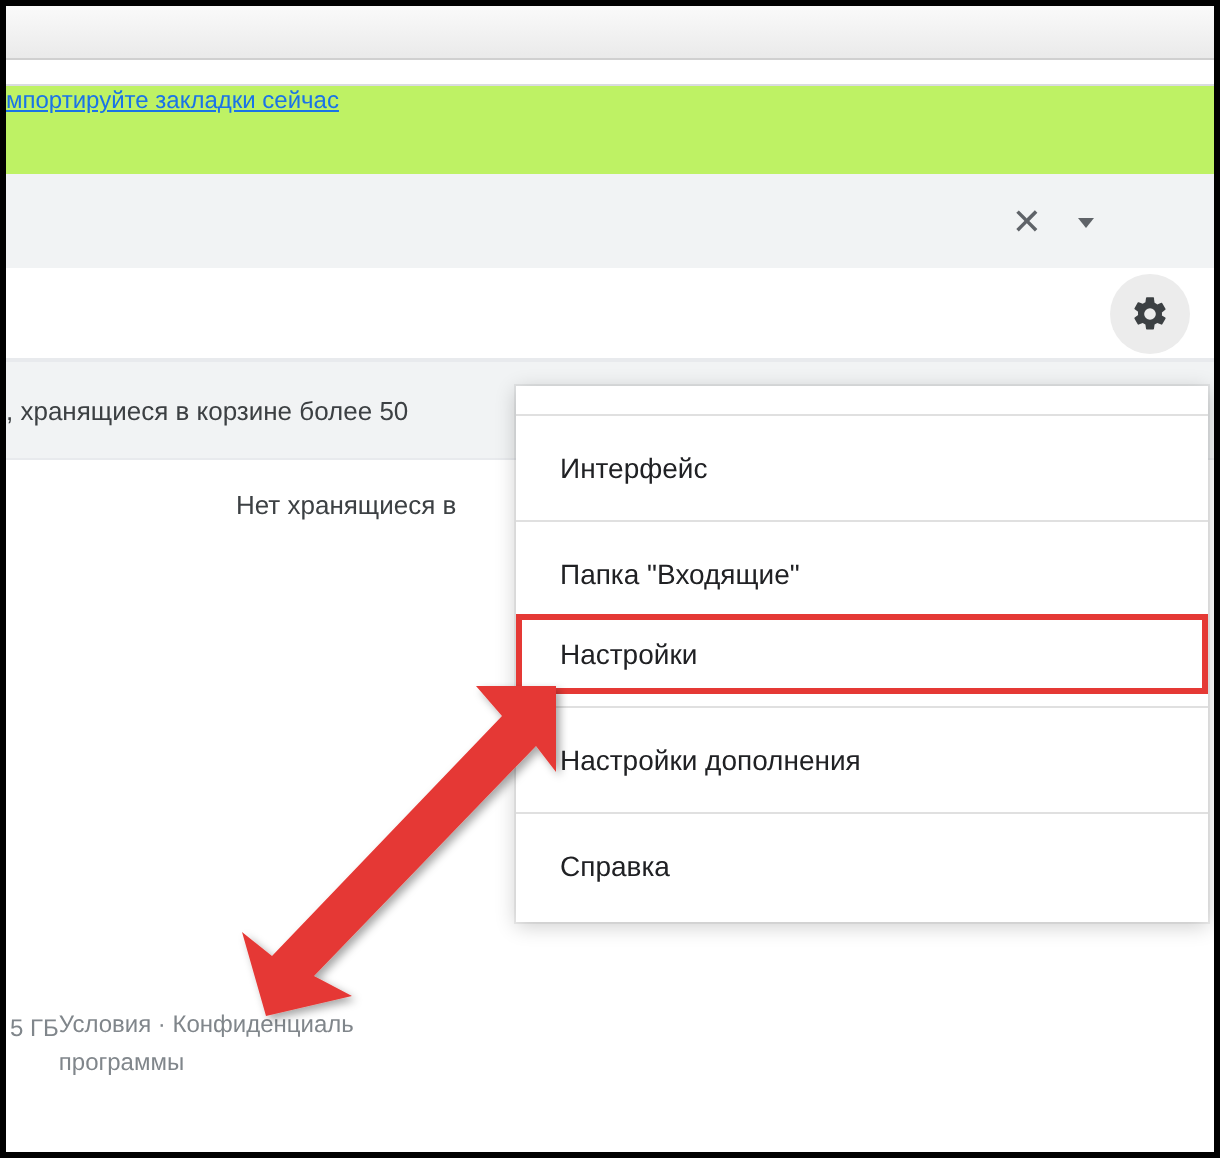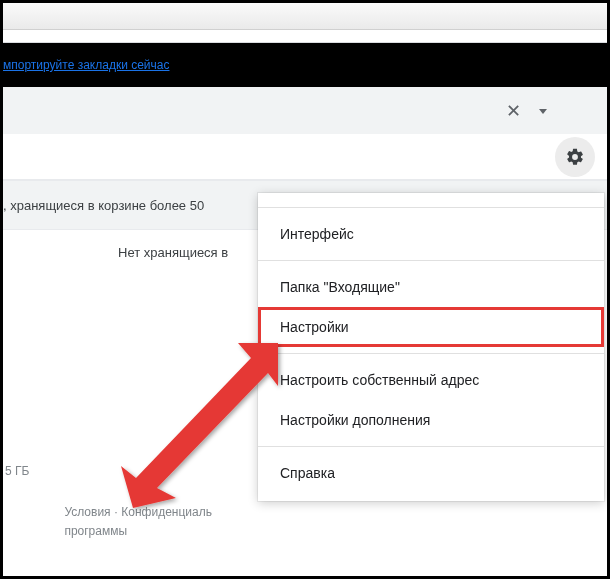--- a/index.html
+++ b/index.html
@@ -19,23 +19,22 @@
       background: linear-gradient(to bottom, #fafafa 0%, #eaeaea 100%);
       border-bottom: 1px solid #d0d0d0;
     }
     .thin-bar {
       height: 13px;
       background: #fff;
       border-bottom: 1px solid #dadce0;
     }
     .bookmarks-bar {
       height: 44px;
-      background: #000000;
-      display: flex;
-      align-items: center;
+      background: #bef264;
+      display: flex;
       padding-left: 0;
     }
     .bookmarks-link {
       color: #1a73e8;
       text-decoration: underline;
       font-size: 12px;
       cursor: pointer;
     }
     .search-row {
       background: #f1f3f4;
@@ -105,22 +104,22 @@
       position: absolute;
       bottom: 35px;
       left: 0;
       width: 100%;
       display: flex;
       align-items: flex-start;
       font-size: 12px;
       color: #80868b;
       padding-left: 2px;
     }
-    .footer .storage { margin-right: 35px; margin-top: 4px;}
-    .footer .terms { line-height: 1.6; margin-top: 43px; }
+    .footer .storage { margin-top: 4px;}
+    .footer .terms { line-height: 1.6; }
     
     .menu {
       position: absolute;
       top: 190px;
       right: 3px;
       width: 346px;
       background: #fff;
       box-shadow: 0 2px 10px rgba(0,0,0,.2), 0 0 0 1px rgba(0,0,0,.06);
       padding: 8px 0;
       z-index: 10;
@@ -189,21 +188,20 @@
   </span>
 </div>
 
 <div class="menu">
   <div class="menu-divider"></div>
   <div class="menu-item">Интерфейс</div>
   <div class="menu-divider"></div>
   <div class="menu-item">Папка "Входящие"</div>
   <div class="menu-item highlighted">Настройки</div>
   <div class="menu-divider"></div>
-  <div class="menu-item">Настроить собственный адрес</div>
   <div class="menu-item">Настройки дополнения</div>
   <div class="menu-divider"></div>
   <div class="menu-item">Справка</div>
 </div>
 
 <svg class="arrow" width="200" height="210" viewBox="0 0 200 210">
   <defs>
     <filter id="ds" x="-20%" y="-20%" width="140%" height="140%">
       <feDropShadow dx="2" dy="2" stdDeviation="2" flood-opacity="0.35"></feDropShadow>
     </filter>

